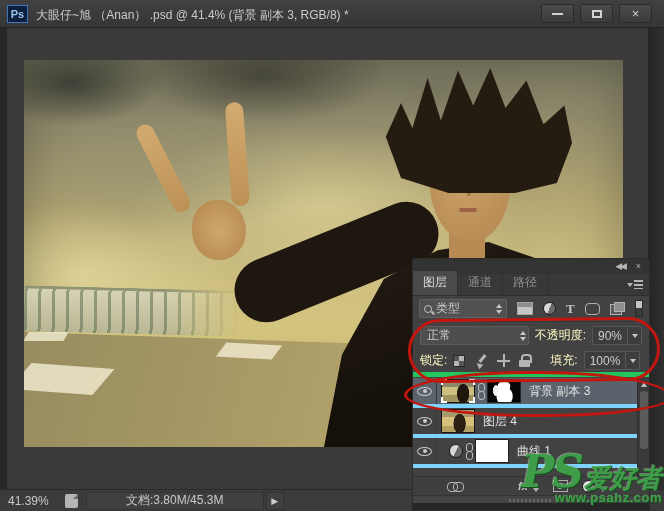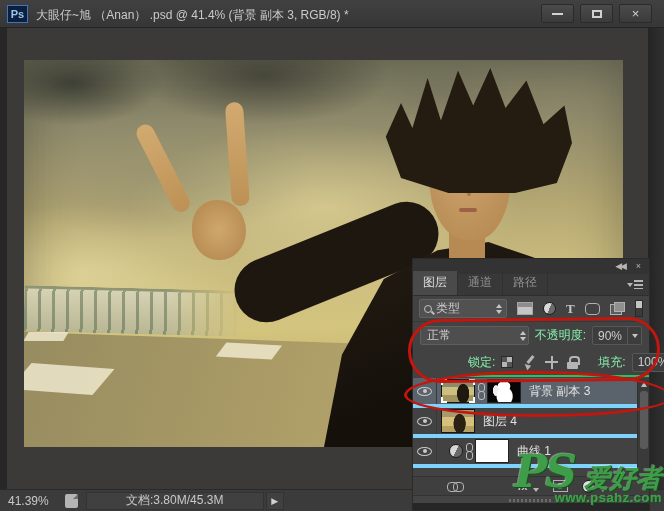--- a/index.html
+++ b/index.html
@@ -114,26 +114,26 @@
   .smart-ic { width:15px; height:13px; position:relative; }
   .smart-ic::before { content:""; position:absolute; left:0; bottom:0; width:10px; height:9px; border:1.5px solid #b0b0b0; background:#5c5c5c; }
   .smart-ic::after { content:""; position:absolute; right:0; top:0; width:9px; height:8px; border:1.5px solid #b0b0b0; background:#8f8f8f; }
   #filter-toggle { margin-left:auto; width:9px; height:17px; border:1px solid #2a2a2a;
     background:linear-gradient(#c4c4c4 50%, #3a3a3a 50%); }
 
   .field-row { height:27px; display:flex; align-items:center; padding:0 7px; gap:6px; }
   #blend-dd { width:116px; height:19px; background:#4e4e4e; border:1px solid #5e5e5e; border-radius:2px;
     display:flex; align-items:center; padding:0 2px 0 6px; }
   #blend-dd .lbl { flex:1; }
-  .flabel { color:#86efac; white-space:nowrap; }
+  .flabel { color:#fef9c3; white-space:nowrap; }
   .valbox { height:19px; background:#3d3d3d; border:1px solid #575757; border-radius:2px;
     display:flex; align-items:center; }
   .valbox .v { padding:0 5px; min-width:34px; text-align:right; }
   .valbox .dd { width:14px; height:100%; border-left:1px solid #575757; display:flex; align-items:center; justify-content:center; }
-  #lock-row { height:28px; border-bottom:2px solid #22c55e;margin-left:48px; }
+  #lock-row { height:28px; border-bottom:5px solid #22c55e; }
   .lock-ics { display:flex; gap:9px; align-items:center; }
   .checker-ic { width:12px; height:12px; background:conic-gradient(#b5b5b5 0 25%, #555 0 50%, #b5b5b5 0 75%, #555 0); border:1px solid #2a2a2a; }
   .brush-ic { width:14px; height:14px; position:relative; }
   .brush-ic::before { content:""; position:absolute; left:7px; top:0; width:3px; height:9px; background:#b5b5b5; transform:rotate(40deg); }
   .brush-ic::after { content:""; position:absolute; left:2px; top:8px; width:0; height:0;
     border-top:3px solid transparent; border-bottom:3px solid transparent; border-right:6px solid #b5b5b5; transform:rotate(40deg); }
   .move-ic { width:13px; height:13px; position:relative; }
   .move-ic::before { content:""; position:absolute; left:0; top:5.5px; width:13px; height:2px; background:#b5b5b5; }
   .move-ic::after { content:""; position:absolute; left:5.5px; top:0; width:2px; height:13px; background:#b5b5b5; }
   .padlock-ic { width:11px; height:13px; position:relative; }
@@ -207,21 +207,21 @@
 
   
   .red-oval { position:absolute; border:3px solid #c3160f; z-index:40; pointer-events:none; }
   #oval-blend { left:408px; top:318px; width:252px; height:64px; border-radius:34px; transform:rotate(-0.6deg); }
   #oval-layer { left:404px; top:371px; width:268px; height:46px; border-radius:48% 52% 50% 50% / 55% 60% 45% 50%; }
   #watermark { position:absolute; right:2px; bottom:6px; z-index:50; text-align:right; pointer-events:none;
     color:#3f9d49; font-family:"DejaVu Serif","Liberation Serif",serif; font-style:italic; font-weight:bold; }
   #watermark .row1 { display:flex; align-items:baseline; justify-content:flex-end; line-height:1; }
   #wm-big { font-size:44px; letter-spacing:-2px;
     text-shadow:1px 1px 0 #14501c, -1px -1px 0 rgba(255,255,255,.35), 0 0 2px #2e7d32; }
-  #wm-rest { font-size:26px; margin-left:9px;
+  #wm-rest { font-size:26px; margin-left:2px;
     text-shadow:1px 1px 0 #14501c, -1px -1px 0 rgba(255,255,255,.3); }
   #wm-url { font-size:13px; letter-spacing:.5px; margin-top:-4px; font-style:normal;
     font-family:"Liberation Sans",sans-serif; font-weight:bold;
     text-shadow:1px 1px 0 #14501c, 0 0 1px rgba(255,255,255,.4); }
 </style>
 </head>
 <body>
 
 <div id="titlebar">
   <div id="ps-badge">Ps</div>

